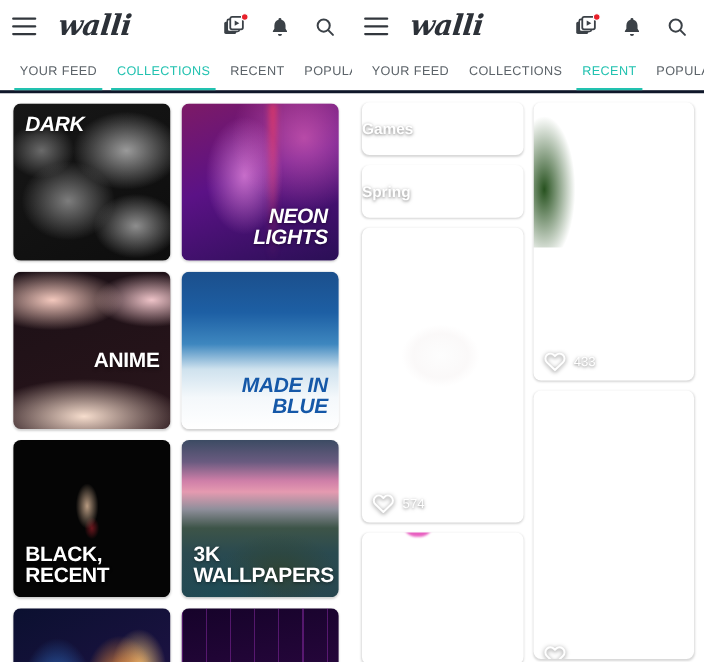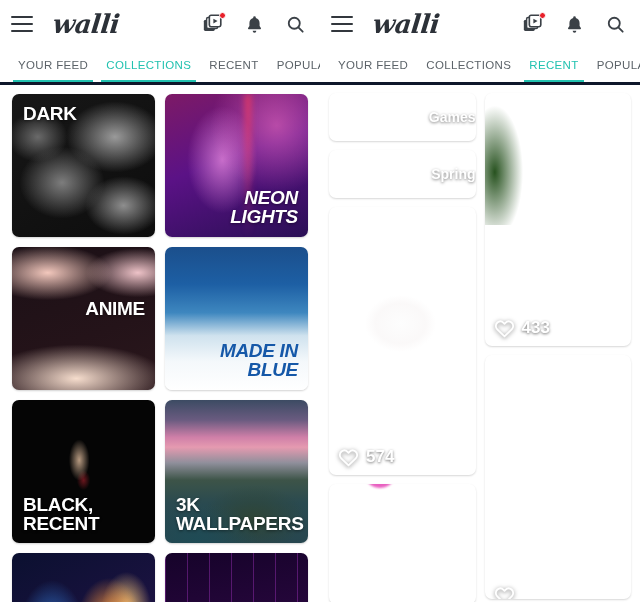--- a/index.html
+++ b/index.html
@@ -99,23 +99,23 @@
   .coll-title {
     position: absolute;
     font-weight: 800;
     font-size: 19px;
     line-height: 1.04;
     letter-spacing: -0.3px;
     color: #ffffff;
     text-shadow: 0 1px 3px rgba(0,0,0,.45);
     white-space: pre-line;
   }
-  .pos-tl { top: 10px; left: 11px; }
+  .pos-tl { top: 10px; left: 11px; font-style: italic; }
   .pos-br { right: 10px; bottom: 10px; text-align: right; font-style: italic; }
-  .pos-cr { right: 10px; top: 52px; text-align: right; }
+  .pos-cr { right: 10px; top: 72px; text-align: right; }
   .pos-bl { left: 11px; bottom: 9px; }
   .title-blue { color: #1558a8; text-shadow: none; margin-left: 39px; }
 
   
   .art-dark {
     background:
       radial-gradient(ellipse 55% 40% at 72% 30%, #9a9a9a 0%, rgba(90,90,90,0) 62%),
       radial-gradient(ellipse 45% 38% at 35% 62%, #7d7d7d 0%, rgba(60,60,60,0) 66%),
       radial-gradient(ellipse 42% 32% at 78% 78%, #8e8e8e 0%, rgba(50,50,50,0) 64%),
       radial-gradient(ellipse 30% 25% at 18% 30%, #6a6a6a 0%, rgba(30,30,30,0) 70%),
@@ -178,33 +178,33 @@
   
   .masonry { display: flex; gap: 9px; padding: 8px 9px 0 9px; }
   .mcol { display: flex; flex-direction: column; gap: 9px; flex: 1 1 0; min-width: 0; }
   .photo-card {
     position: relative;
     border-radius: 7px;
     overflow: hidden;
     cursor: pointer;
     box-shadow: 0 1px 2px rgba(0,0,0,.16);
   }
-  .banner { height: 48px; display: flex; align-items: center; justify-content: flex-end; }
+  .banner { height: 48px; display: flex; align-items: center; justify-content: flex-start; }
   .banner-label {
     position: relative; z-index: 2;
     color: #ffffff; font-size: 14px; font-weight: 700;
     text-shadow: 0 1px 3px rgba(0,0,0,.5);
   }
   .likes {
     position: absolute; left: 9px; bottom: 8px;
     display: flex; align-items: center; gap: 7px;
     z-index: 3;
   }
   .likes span {
-    color: #fff; font-size: 17px; font-weight: 700;
+    color: #fff; font-size: 12px; font-weight: 400;
     text-shadow: 0 1px 3px rgba(0,0,0,.55);
   }
   .heart-ico { filter: drop-shadow(0 1px 2px rgba(0,0,0,.5)); display:block; }
 
   
   .art-games {
     background:
       radial-gradient(ellipse 42% 90% at 56% 20%, rgba(60,230,120,.85) 0%, rgba(60,230,120,0) 64%),
       radial-gradient(circle at 18% 70%, rgba(80,230,230,.45) 0%, rgba(80,230,230,0) 50%),
       linear-gradient(120deg, #141026 0%, #27103a 50%, #0f0a1e 100%);

